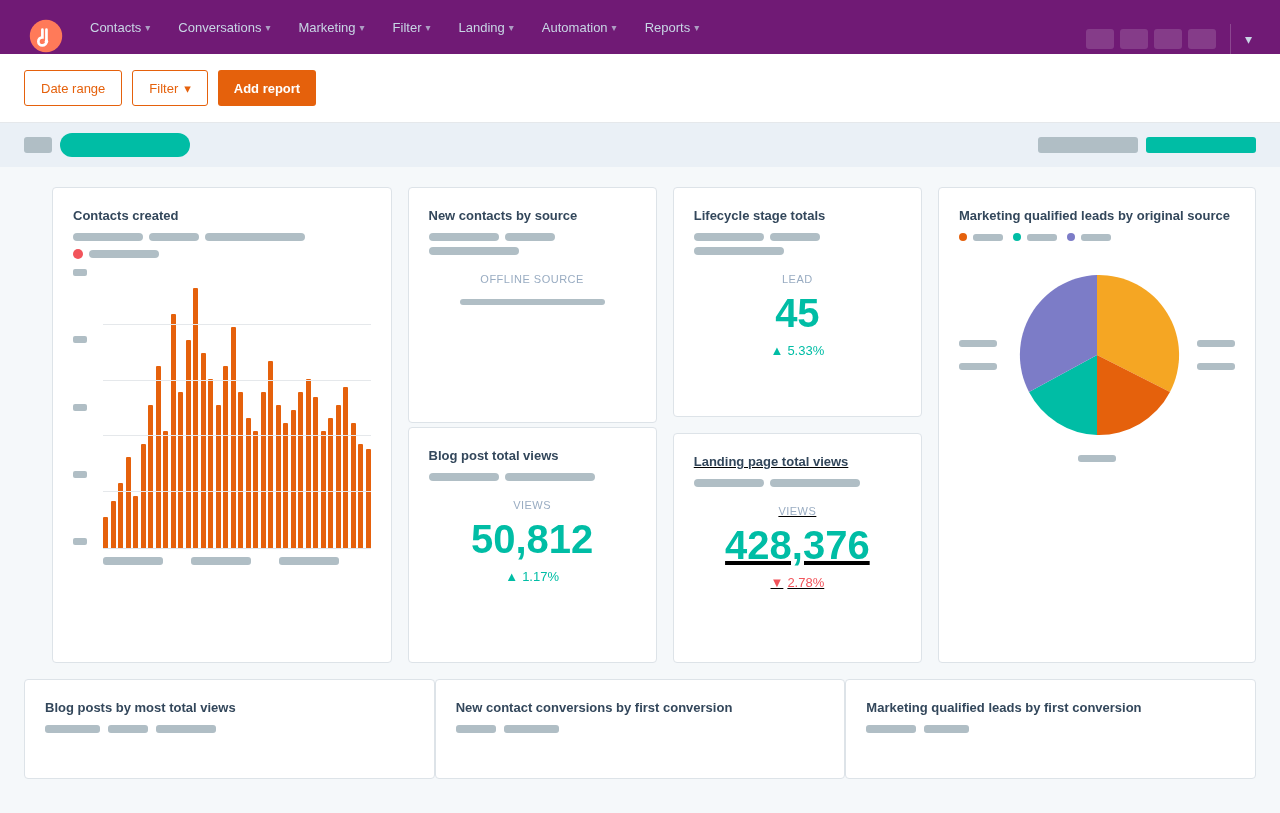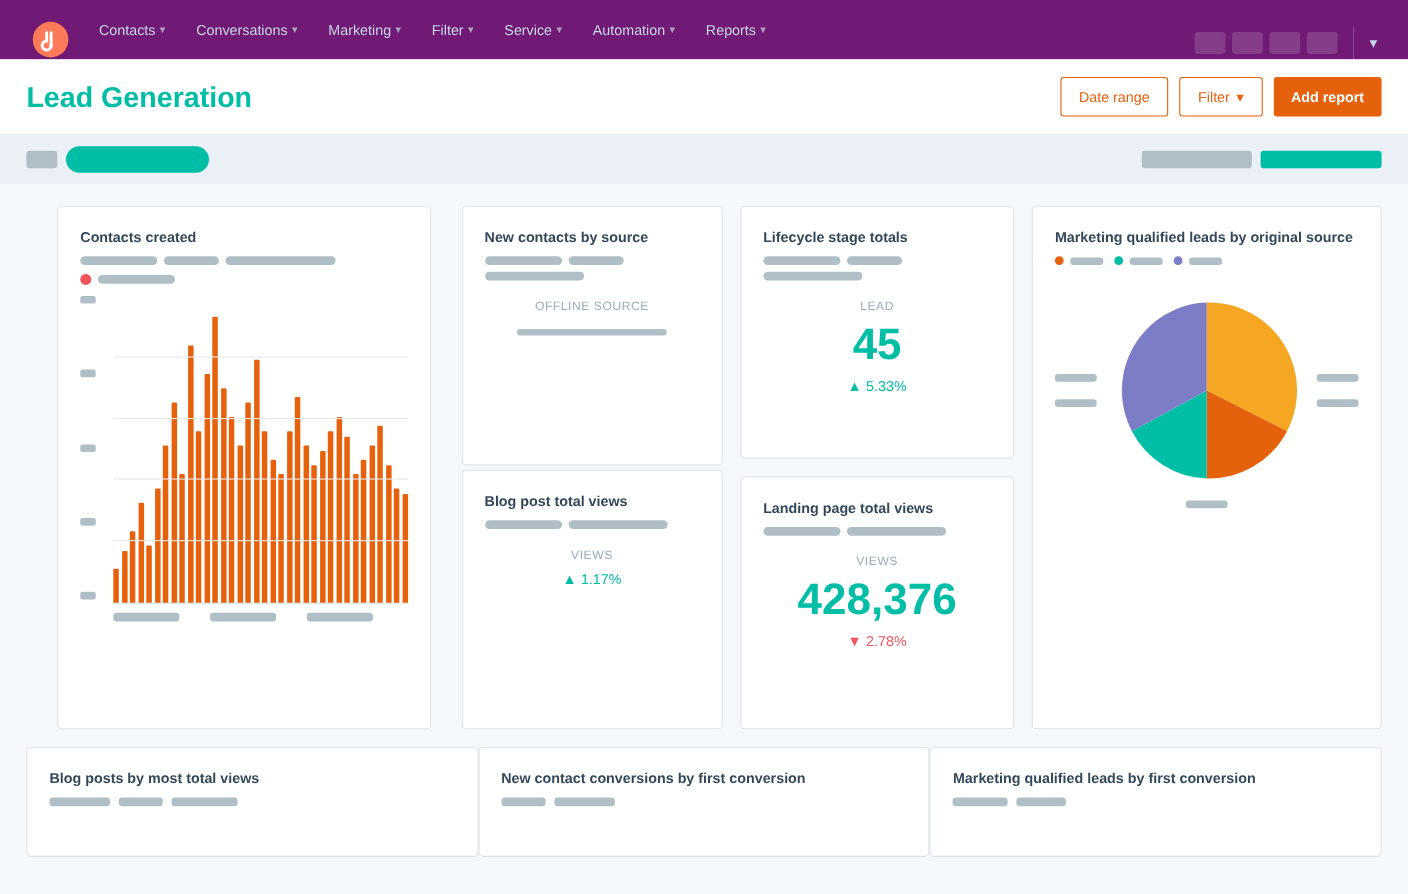--- a/index.html
+++ b/index.html
@@ -282,21 +282,21 @@
     </div>
     <div class="nav-item">
       <span>Marketing</span>
       <span class="nav-chevron">▾</span>
     </div>
     <div class="nav-item">
       <span>Filter</span>
       <span class="nav-chevron">▾</span>
     </div>
     <div class="nav-item">
-      <span>Service</span>
+      <span>Landing</span>
       <span class="nav-chevron">▾</span>
     </div>
     <div class="nav-item">
       <span>Automation</span>
       <span class="nav-chevron">▾</span>
     </div>
     <div class="nav-item">
       <span>Reports</span>
       <span class="nav-chevron">▾</span>
     </div>
@@ -306,21 +306,20 @@
     <div class="nav-icon-btn"></div>
     <div class="nav-icon-btn"></div>
     <div class="nav-icon-btn"></div>
     <div class="nav-icon-btn"></div>
     <div class="nav-divider"></div>
     <span class="nav-settings-icon">▾</span>
   </div>
 </nav>
 
 <div class="page-header">
-  <h1 class="page-title">Lead Generation</h1>
   <div class="header-actions">
     <button class="btn-outline">
       <span>Date range</span>
     </button>
     <button class="btn-outline">
       <span>Filter</span>
       <span>▾</span>
     </button>
     <button class="btn-primary">Add report</button>
   </div>
@@ -405,40 +404,41 @@
             <div style="background: rgb(229, 97, 12); border-radius: 1px 1px 0px 0px; flex: 1 1 0%; min-width: 5px; height: 98.8px;"></div>
           </div>
         <div style="display:flex; gap:28px; margin-top:8px;">
           <div class="x-label-pill"></div>
           <div class="x-label-pill"></div>
           <div class="x-label-pill"></div>
         </div>
       </div>
     </div>
 
-    <div style="display:flex; flex-direction:column; gap:4px;margin-left:12px;">
+    <div style="display:flex; flex-direction:column; gap:4px;">
 
       <div class="card" style="flex:1;">
         <div class="card-title">New contacts by source</div>
         <div class="card-legend">
           <div class="legend-pill legend-pill-md"></div>
           <div class="legend-pill legend-pill-sm"></div>
           <div class="legend-pill legend-pill-lg"></div>
         </div>
         <div class="metric-label">OFFLINE SOURCE</div>
         <div class="metric-bar"></div>
       </div>
 
       <div class="card" style="flex:1;">
         <div class="card-title">Blog post total views</div>
         <div class="card-legend">
           <div class="legend-pill legend-pill-md"></div>
           <div class="legend-pill legend-pill-lg"></div>
         </div>
         <div class="metric-label">VIEWS</div>
+        <div class="metric-value">50,812</div>
         <div class="metric-change up">
           <span class="arrow-up">▲</span>
           <span>1.17%</span>
         </div>
       </div>
     </div>
 
     <div style="display:flex; flex-direction:column; gap:16px;">
 
       <div class="card" style="flex:1;">
@@ -449,21 +449,21 @@
           <div class="legend-pill legend-pill-lg"></div>
         </div>
         <div class="metric-label">LEAD</div>
         <div class="metric-value">45</div>
         <div class="metric-change up">
           <span class="arrow-up">▲</span>
           <span>5.33%</span>
         </div>
       </div>
 
-      <div class="card" style="flex:1;">
+      <div class="card" style="flex:1;text-decoration:underline;">
         <div class="card-title">Landing page total views</div>
         <div class="card-legend">
           <div class="legend-pill legend-pill-md"></div>
           <div class="legend-pill legend-pill-lg"></div>
         </div>
         <div class="metric-label">VIEWS</div>
         <div class="metric-value">428,376</div>
         <div class="metric-change down">
           <span class="arrow-down">▼</span>
           <span>2.78%</span>

